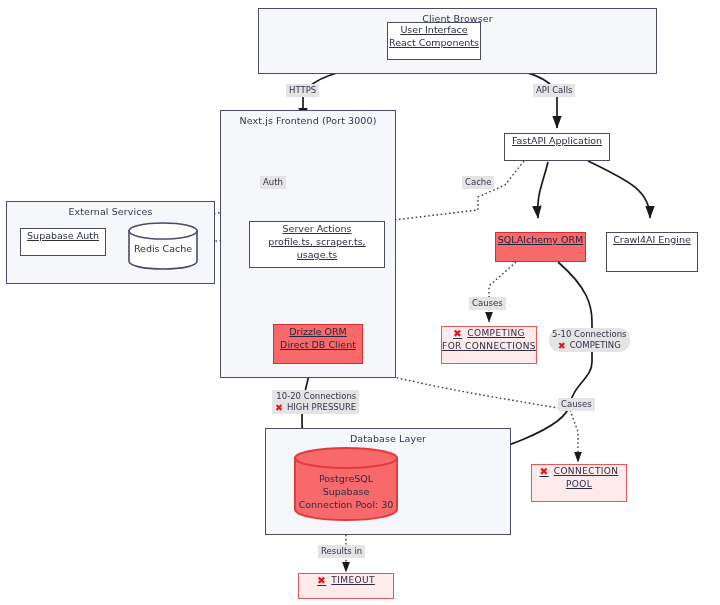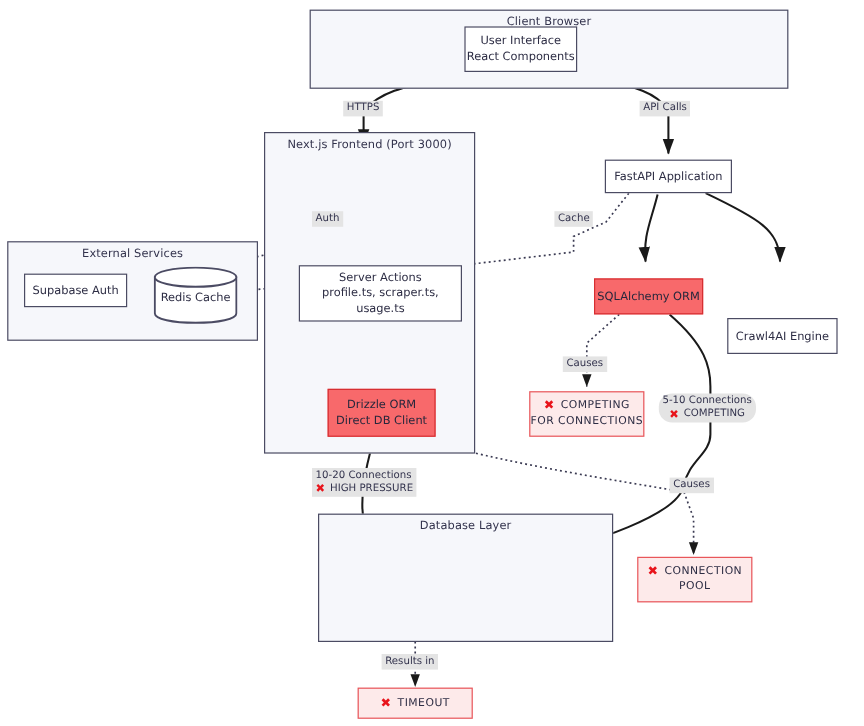--- a/index.html
+++ b/index.html
@@ -48,26 +48,26 @@
     white-space: nowrap;
   }
 
   
   .node {
     position: absolute;
     box-sizing: border-box;
     display: flex;
     flex-direction: column;
     align-items: center;
-    justify-content: center;
     text-align: center;
     font-size: 9.5px;
     line-height: 13px;
     color: #2d2d44;
     z-index: 4;
+    text-decoration: underline;
   }
   .node.plain {
     background: #ffffff;
     border: 1.6px solid #4b4b63;
   }
   .node .ln { display: block; white-space: nowrap; }
 
   
   .node.danger-solid {
     background: #f8696b;
@@ -115,21 +115,21 @@
   
   .elabel {
     position: absolute;
     background: #e4e4e4;
     color: #33334d;
     font-size: 8.5px;
     line-height: 11px;
     padding: 1px 3px;
     white-space: nowrap;
     z-index: 6;
-    text-align: left;
+    text-align: right;
   }
   .elabel .xrow {
     display: flex;
     align-items: center;
     justify-content: center;
     gap: 4px;
     white-space: nowrap;
   }
   .elabel .xmark { font-size: 9.5px; }
 </style>
@@ -203,21 +203,21 @@
 
 
   <div class="node plain" style="left:504px; top:133px; width:106px; height:28px;">
     <span class="ln">FastAPI Application</span>
   </div>
 
   <div class="node danger-solid" style="left:495px; top:232px; width:91px; height:30px;">
     <span class="ln">SQLAlchemy ORM</span>
   </div>
 
-  <div class="node plain" style="left:606px; top:232px; width:92px; height:30px;margin-top:33px;">
+  <div class="node plain" style="left:606px; top:232px; width:92px; height:40px;">
     <span class="ln">Crawl4AI Engine</span>
   </div>
 
   <div class="cluster" style="left:6px; top:201px; width:209px; height:83px;">
     <div class="cluster-title">External Services</div>
   </div>
 
   <div class="node plain" style="left:20px; top:228px; width:86px; height:28px;">
     <span class="ln">Supabase Auth</span>
   </div>
@@ -227,20 +227,29 @@
       <path d="M1,9 L1,39 C1,44 16,47 35,47 C54,47 69,44 69,39 L69,9 Z" fill="#ffffff" stroke="#4b4b63" stroke-width="1.6"></path>
       <ellipse cx="35" cy="9" rx="34" ry="8" fill="#ffffff" stroke="#4b4b63" stroke-width="1.6"></ellipse>
     </svg>
     <div class="cyl-label" style="top:20px;">Redis Cache</div>
   </div>
 
   <div class="cluster" style="left:265px; top:428px; width:246px; height:107px;">
     <div class="cluster-title">Database Layer</div>
   </div>
 
+  <div class="cyl" style="left:293px; top:446px; width:106px; height:76px;">
+    <svg class="cyl-svg" width="106" height="76" viewBox="0 0 106 76" xmlns="http://www.w3.org/2000/svg">
+      <path d="M2,12 L2,63 C2,70 25,74 53,74 C81,74 104,70 104,63 L104,12 Z" fill="#f8696b" stroke="#e23b3e" stroke-width="2"></path>
+      <ellipse cx="53" cy="12" rx="51" ry="10" fill="#f8696b" stroke="#e23b3e" stroke-width="2"></ellipse>
+    </svg>
+    <div class="cyl-label" style="top:26px;">PostgreSQL</div>
+    <div class="cyl-label" style="top:39px;">Supabase</div>
+    <div class="cyl-label" style="top:52px;">Connection Pool: 30</div>
+  </div>
 
   <div class="node alert" style="left:441px; top:326px; width:96px; height:38px;">
     <div class="xrow">
       <span class="xmark">✖</span>
       <span>COMPETING</span>
     </div>
     <span class="ln">FOR CONNECTIONS</span>
   </div>
 
   <div class="node alert" style="left:531px; top:464px; width:96px; height:38px;">
@@ -279,21 +288,21 @@
   </div>
 
   <div class="elabel" style="left:558px; top:398px;">
     <span>Causes</span>
   </div>
 
   <div class="elabel" style="left:318px; top:545px;">
     <span>Results in</span>
   </div>
 
-  <div class="elabel" style="left:260px; top:390px;">
+  <div class="elabel" style="left:272px; top:390px;">
     <div>10-20 Connections</div>
     <div class="xrow">
       <span class="xmark">✖</span>
       <span>HIGH PRESSURE</span>
     </div>
   </div>
 
   <div class="elabel" style="left:549px; top:328px;border-radius:11px;">
     <div>5-10 Connections</div>
     <div class="xrow">

